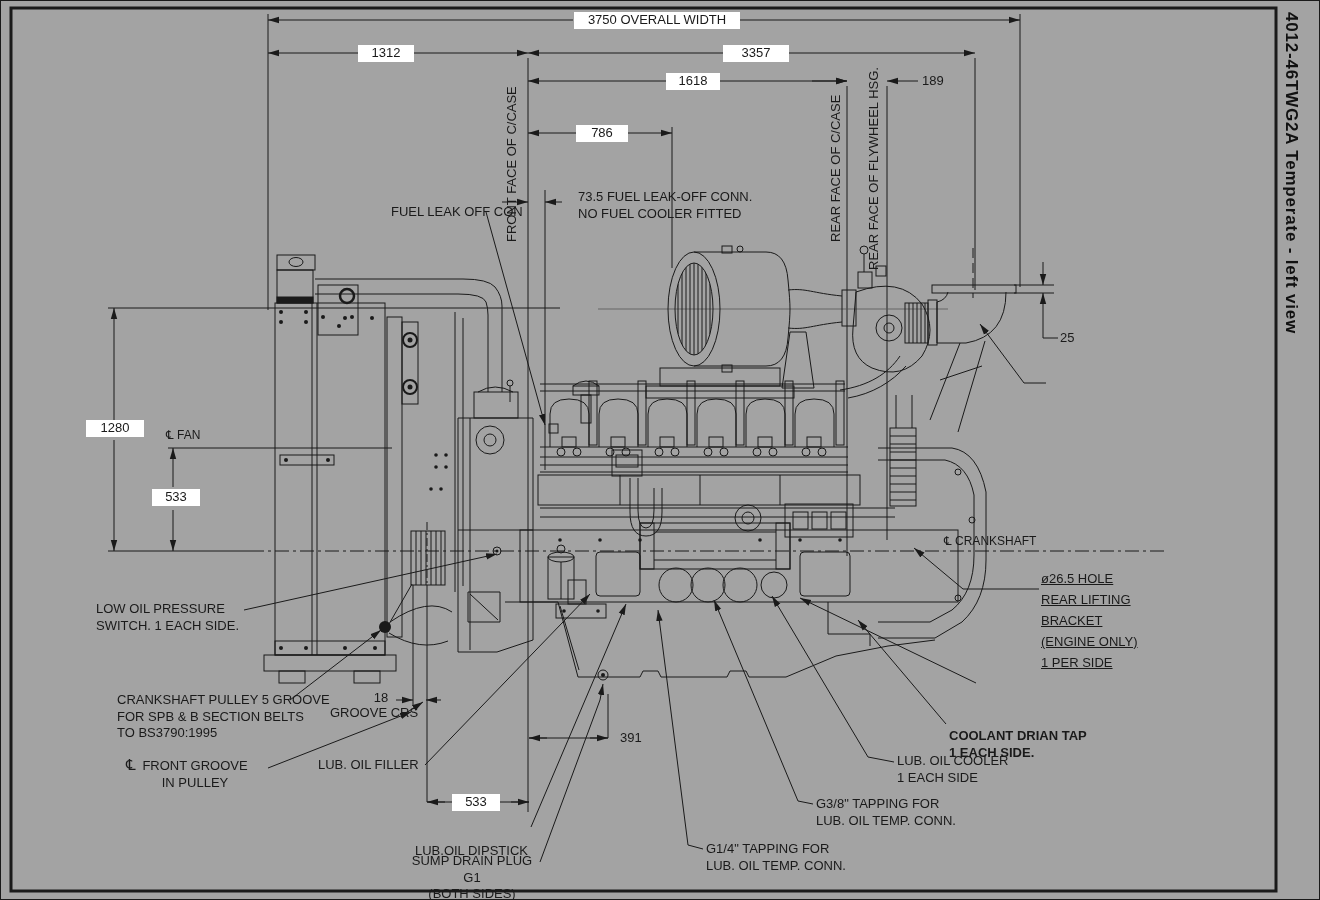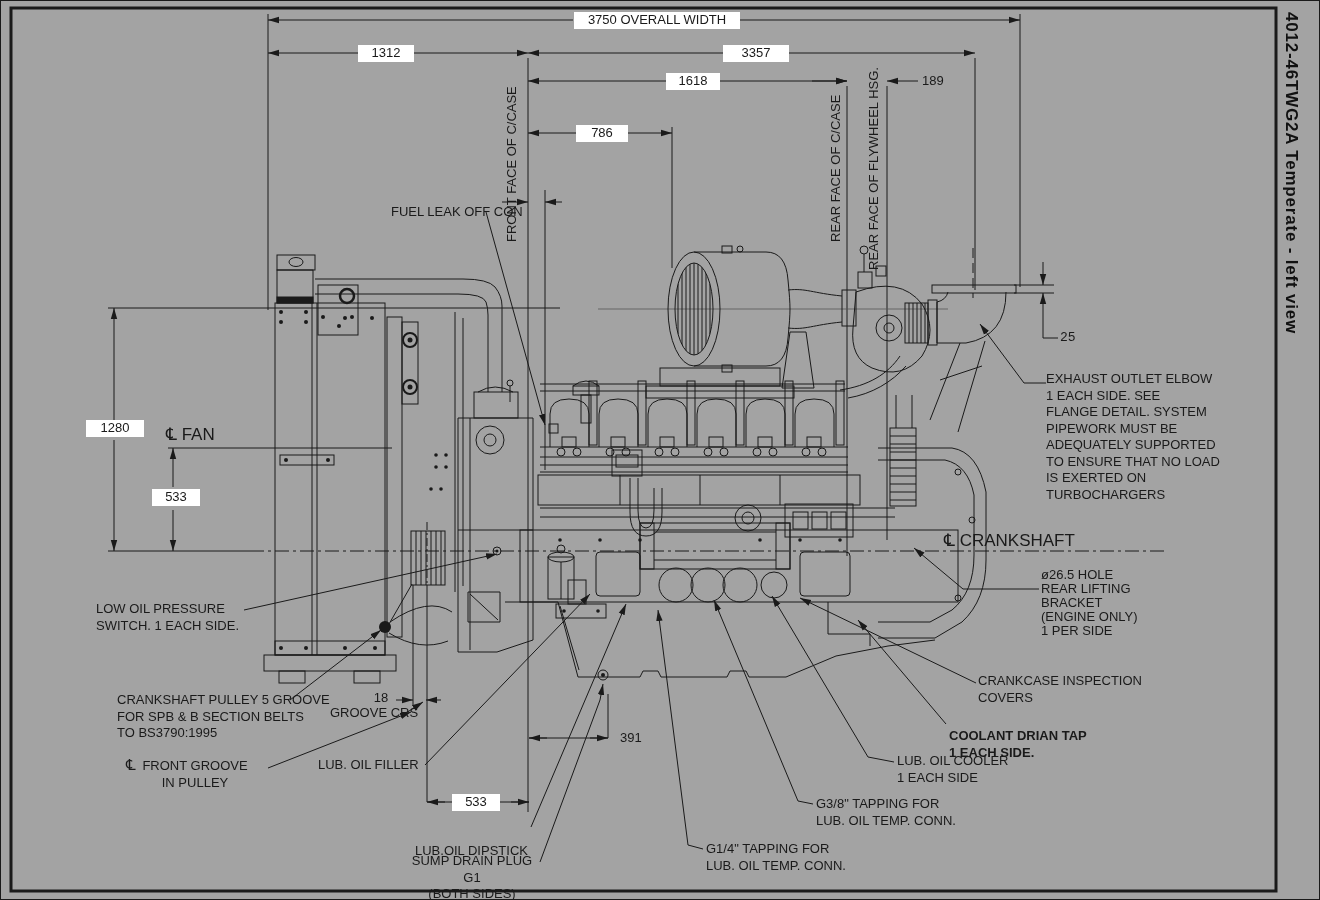--- a/index.html
+++ b/index.html
@@ -5,21 +5,21 @@
   html,body{margin:0;padding:0;background:#e8e8e8;}
   #page{position:relative;width:1320px;height:900px;background:#a3a3a3;overflow:hidden;
         font-family:"Liberation Sans","DejaVu Sans",sans-serif;color:#1a1a1a;}
   #drawing{position:absolute;left:0;top:0;}
   .lbl{position:absolute;font-size:13px;line-height:16.5px;white-space:pre-line;color:#1a1a1a;}
   .ctr{text-align:center;}
   .bgw{background:#fff;padding:0 3px;}
   .dim{font-size:13px;}
   .vlbl{position:absolute;transform:rotate(-90deg);transform-origin:0 0;white-space:nowrap;
         font-size:13px;color:#1a1a1a;}
-  .cl{font-size:17px;}
+  .cl{font-size:12px;}
   .clsym{font-size:15px;}
   #title{position:absolute;left:1281px;top:12px;writing-mode:vertical-rl;
          font-weight:bold;font-size:17px;letter-spacing:0.8px;color:#111;}
 </style>
 </head>
 <body>
 
 <div id="page">
 
 <svg id="drawing" width="1320" height="900" viewBox="0 0 1320 900">
@@ -375,20 +375,22 @@
         <circle cx="603" cy="675" r="2" fill="#1a1a1a" stroke="none"></circle>
   </g>
 </svg>
 
 <div class="lbl dim ctr bgw" style="left:574px;top:12px;width:160px;">3750  OVERALL WIDTH</div>
 <div class="lbl dim ctr bgw" style="left:358px;top:45px;width:50px;">1312</div>
 <div class="lbl dim ctr bgw" style="left:723px;top:45px;width:60px;">3357</div>
 <div class="lbl dim ctr bgw" style="left:666px;top:73px;width:48px;">1618</div>
 <div class="lbl dim" style="left:922px;top:73px;">189</div>
 <div class="lbl dim ctr bgw" style="left:576px;top:125px;width:46px;text-align:center;">786</div>
+<div class="lbl" style="left:578px;top:189px;">73.5 FUEL LEAK-OFF CONN.
+NO FUEL COOLER FITTED</div>
 <div class="lbl" style="left:343px;top:204px;margin-left:48px;">FUEL LEAK OFF CON</div>
 <div class="lbl dim ctr bgw" style="left:86px;top:420px;width:52px;">1280</div>
 <div class="lbl cl" style="left:166px;top:427px;">℄ FAN</div>
 <div class="lbl dim ctr bgw" style="left:152px;top:489px;width:42px;">533</div>
 <div class="lbl" style="left:96px;top:601px;">LOW OIL PRESSURE
 SWITCH. 1 EACH SIDE.</div>
 <div class="lbl" style="left:71px;top:692px;margin-left:46px;">CRANKSHAFT PULLEY 5 GROOVE
 FOR SPB &amp; B SECTION BELTS
 TO BS3790:1995</div>
 <div class="lbl dim ctr" style="left:366px;top:690px;width:30px;">18</div>
@@ -403,37 +405,27 @@
 (BOTH SIDES)</div>
 <div class="lbl dim" style="left:620px;top:730px;">391</div>
 <div class="lbl" style="left:706px;top:841px;">G1/4" TAPPING FOR
 LUB. OIL TEMP. CONN.</div>
 <div class="lbl" style="left:816px;top:796px;">G3/8" TAPPING FOR
 LUB. OIL TEMP. CONN.</div>
 <div class="lbl" style="left:897px;top:753px;">LUB. OIL COOLER
 1 EACH SIDE</div>
 <div class="lbl" style="left:949px;top:728px;font-weight:bold;">COOLANT DRIAN TAP
 1 EACH SIDE.</div>
-<div class="lbl" style="left:978px;top:673px;">CRANKCASE INSPECTION
-COVERS</div>
-<div class="lbl" style="left:1041px;top:568px;line-height:14px;">ø26.5 HOLE
+<div class="lbl" style="left:1041px;top:568px;line-height:21px;text-decoration:underline;">ø26.5 HOLE
 REAR LIFTING
 BRACKET
 (ENGINE ONLY)
 1 PER SIDE</div>
 <div class="lbl cl" style="left:944px;top:533px;">℄ CRANKSHAFT</div>
-<div class="lbl" style="left:1046px;top:371px;">EXHAUST OUTLET ELBOW
-1 EACH SIDE. SEE
-FLANGE DETAIL. SYSTEM
-PIPEWORK MUST BE
-ADEQUATELY SUPPORTED
-TO ENSURE THAT NO LOAD
-IS EXERTED ON
-TURBOCHARGERS</div>
-<div class="lbl dim" style="left:1060px;top:330px;font-family:Liberation Mono, monospace;">25</div>
+<div class="lbl dim" style="left:1060px;top:330px;">25</div>
 
 <div class="vlbl" style="left:504px;top:242px;">FRONT FACE OF C/CASE</div>
 <div class="vlbl" style="left:828px;top:242px;">REAR FACE OF C/CASE</div>
 <div class="vlbl" style="left:866px;top:270px;">REAR FACE OF FLYWHEEL HSG.</div>
 
 <div id="title">4012-46TWG2A Temperate - left view</div>
 
 </div>
 
 </body></html>

